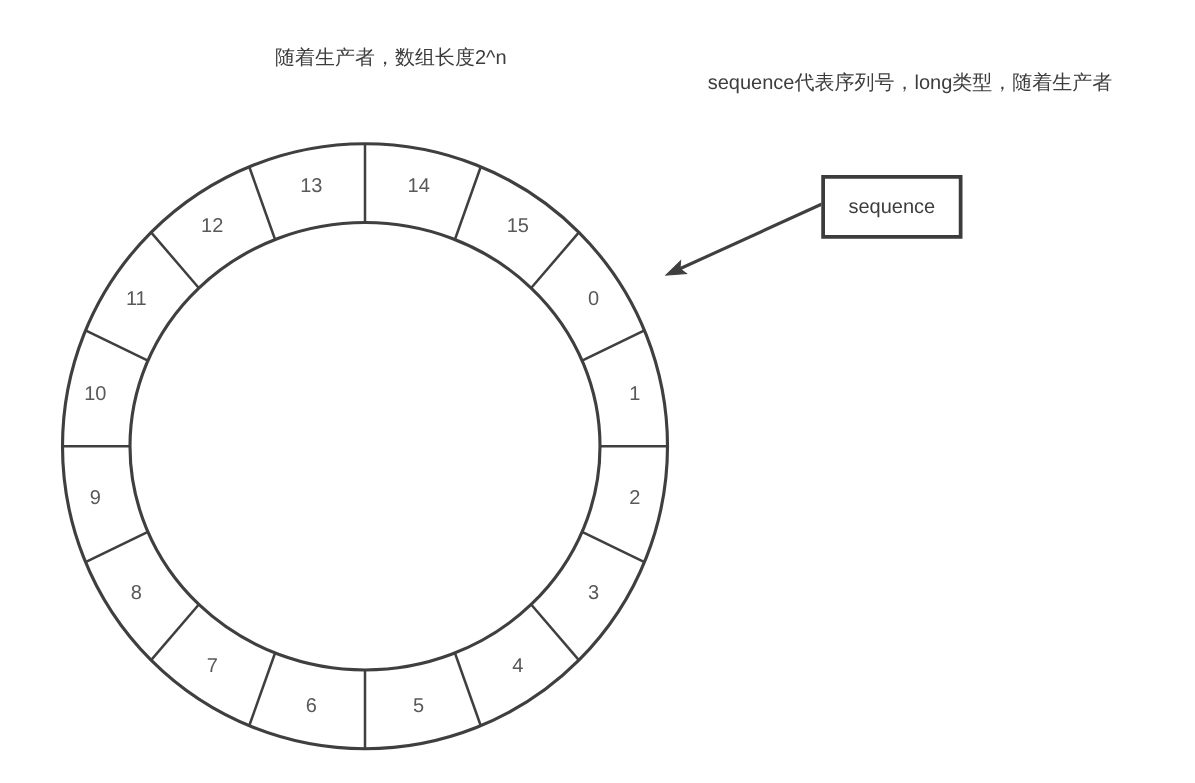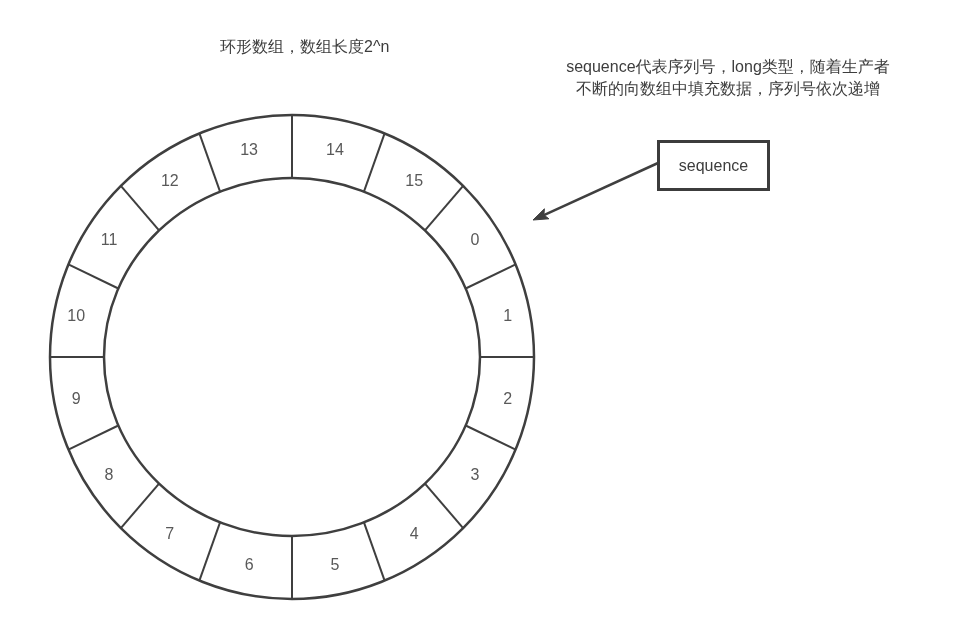--- a/index.html
+++ b/index.html
@@ -90,25 +90,24 @@
       <text x="76.22723831128931" y="315.6408517325808" fill="#595959" font-size="16" text-anchor="middle" dominant-baseline="central">10</text>
       <text x="109.07668529344" y="239.2191105998444" fill="#595959" font-size="16" text-anchor="middle" dominant-baseline="central">11</text>
       <text x="169.77454873568752" y="180.7284421918604" fill="#595959" font-size="16" text-anchor="middle" dominant-baseline="central">12</text>
       <text x="249.08012915645168" y="149.07352055451517" fill="#595959" font-size="16" text-anchor="middle" dominant-baseline="central">13</text>
       <text x="334.9198708435482" y="149.07352055451514" fill="#595959" font-size="16" text-anchor="middle" dominant-baseline="central">14</text>
       <text x="414.2254512643124" y="180.72844219186035" fill="#595959" font-size="16" text-anchor="middle" dominant-baseline="central">15</text>
       <line x1="658" y1="163" x2="543.918407111861" y2="215.02120635699137" stroke="#3f3f3f" stroke-width="2.5"></line>
       <polygon points="533.0,220.0 544.4,208.8 543.9,215.0 548.9,218.8" fill="#3f3f3f" stroke="#3f3f3f" stroke-width="1"></polygon>
     </svg>
 
-  <div class="txt title">环形数组，数组长度2^n</div>
+  <div class="txt title">随着生产者，数组长度2^n</div>
 
 
   <div class="txt description">
     <div>sequence代表序列号，long类型，随着生产者</div>
-    <div>不断的向数组中填充数据，序列号依次递增</div>
   </div>
 
   <div class="seq-box">
     <span>sequence</span>
   </div>
 
 </div>
 
 </body></html>

